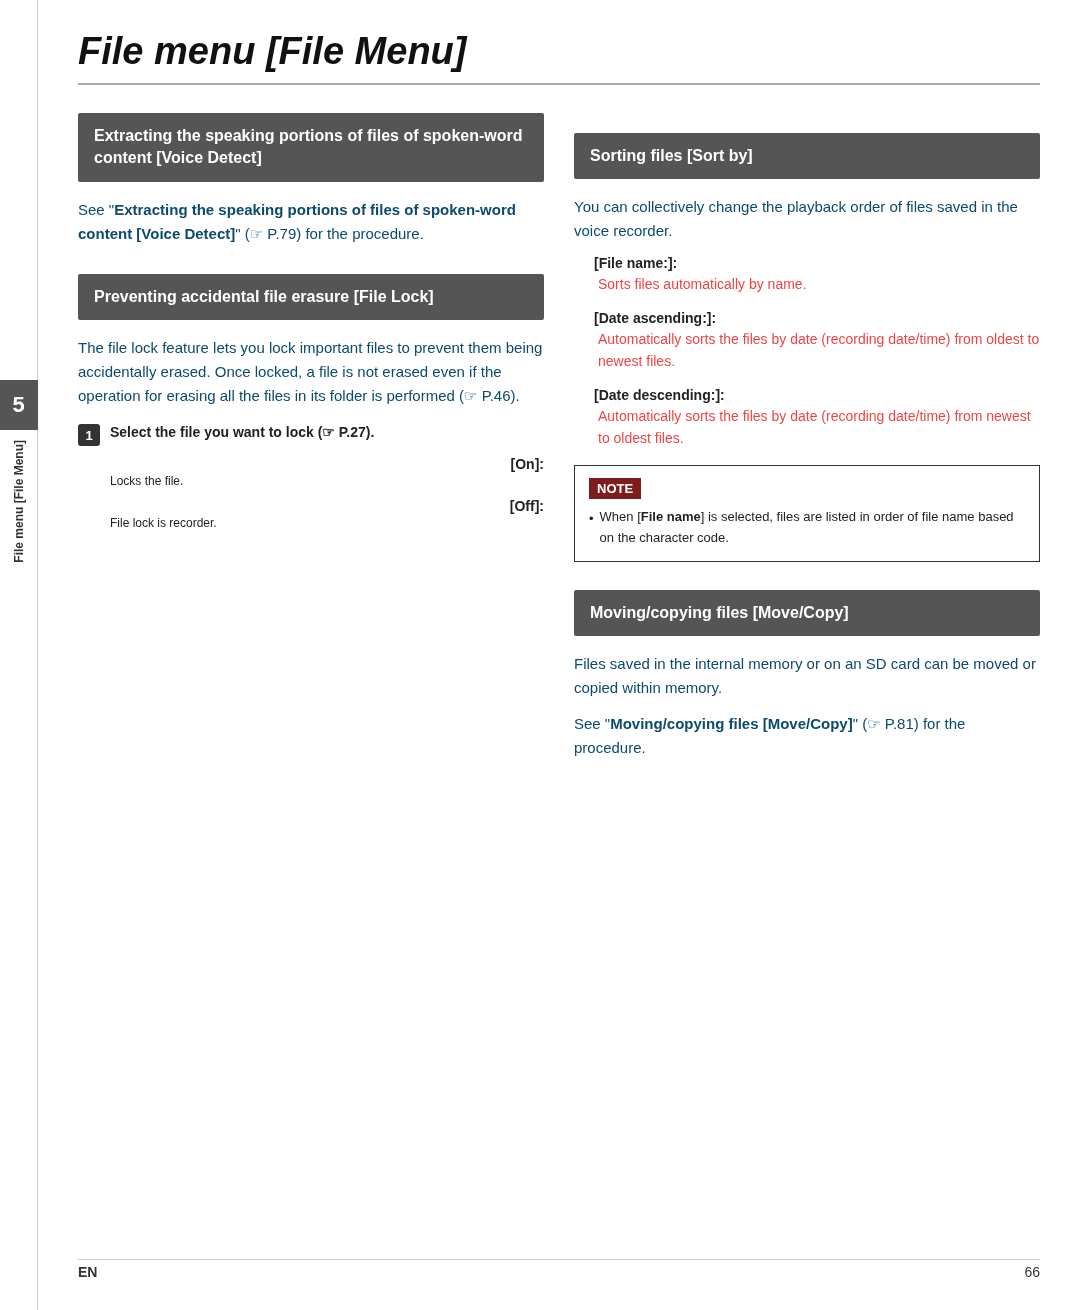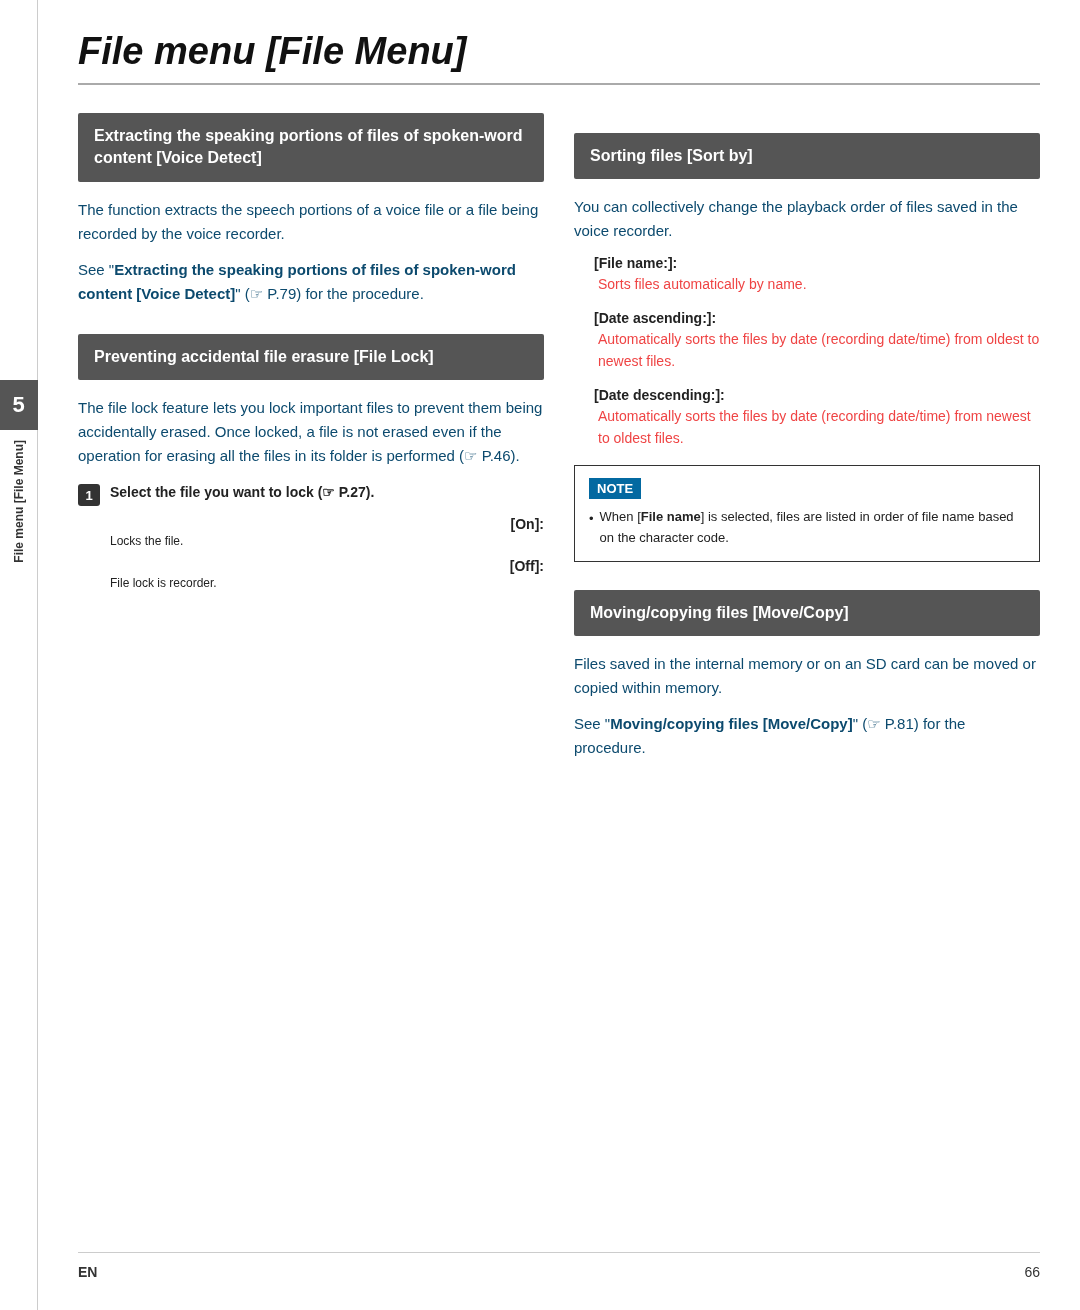--- a/index.html
+++ b/index.html
@@ -186,21 +186,21 @@
 
     
     .note-box {
       border: 1.5px solid #333;
       padding: 12px 14px;
       margin-top: 16px;
       margin-bottom: 10px;
     }
 
     .note-header {
-      background: #0369a1;
+      background: #7f1d1d;
       color: #fff;
       font-size: 13px;
       font-weight: bold;
       padding: 3px 8px;
       display: inline-block;
       margin-bottom: 8px;
     }
 
     .note-text {
       font-size: 13px;
@@ -221,21 +221,21 @@
     .bullet-dot {
       margin-top: 2px;
     }
 
     
     .footer {
       display: flex;
       justify-content: space-between;
       align-items: center;
       border-top: 1px solid #ccc;
-      padding-top: 11px;
+      padding-top: 4px;
       margin-top: 24px;
     }
 
     .footer-en {
       font-size: 14px;
       font-weight: bold;
       color: #333;
     }
 
     .footer-page {
@@ -262,21 +262,20 @@
     <h1 class="page-title">File menu [File Menu]</h1>
 
     <div class="two-col">
 
       <div class="left-col">
 
         <div class="section-gap">
           <div class="section-header">
             <div class="section-header-title">Extracting the speaking portions of files of spoken-word content [Voice Detect]</div>
           </div>
-          <p class="body-text">The function extracts the speech portions of a voice file or a file being recorded by the voice recorder.</p>
           <p class="body-text">
             <span>See "</span><b><span>Extracting the speaking portions of files of spoken-word content [Voice Detect]</span></b><span>" (☞ P.79) for the procedure.</span>
           </p>
         </div>
 
         <div class="section-gap">
           <div class="section-header">
             <div class="section-header-title">Preventing accidental file erasure [File Lock]</div>
           </div>
           <p class="body-text">The file lock feature lets you lock important files to prevent them being accidentally erased. Once locked, a file is not erased even if the operation for erasing all the files in its folder is performed (☞ P.46).</p>

